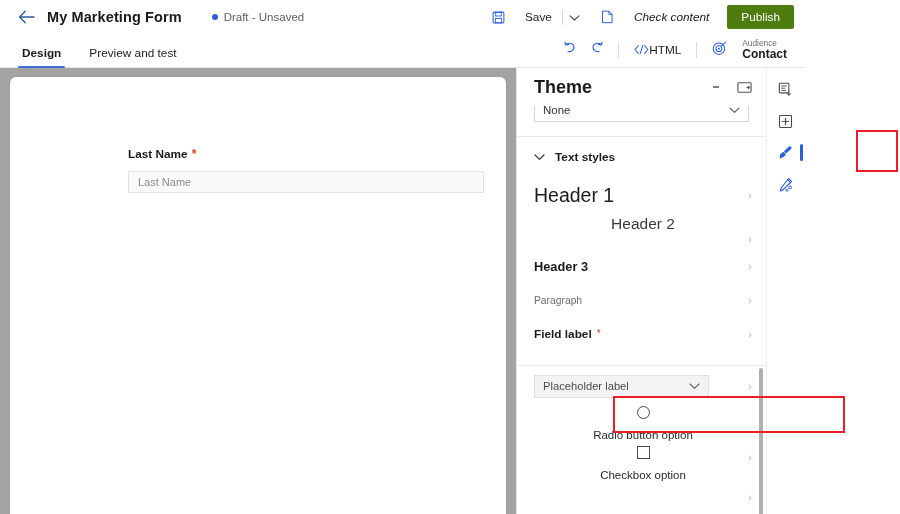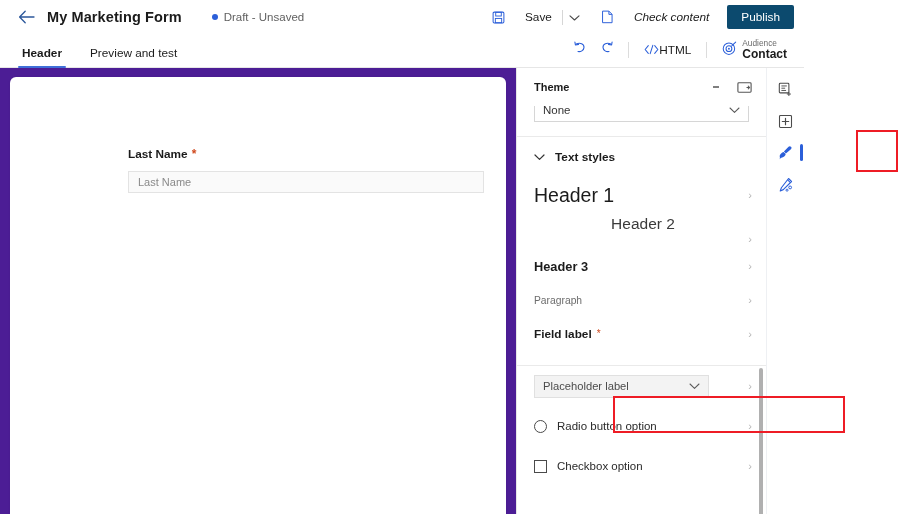--- a/index.html
+++ b/index.html
@@ -43,21 +43,21 @@
     font-size: 11.8px; color: #1b1b1b; cursor: pointer; white-space: nowrap;
   }
   .cmd .gl { color: #2b5fd9; display: flex; align-items: center; }
   .cmd-sep { width: 1px; height: 15px; background: #d6d6d6; margin: 0 2px; }
   .caret-btn {
     width: 20px; height: 26px; display: flex; align-items: center; justify-content: center;
     color: #444; cursor: pointer; border-radius: 3px;
   }
   .publish-btn {
     margin-left: 10px; height: 24px; padding: 0 14px;
-    background: #0c4a6e; color: #ffffff; font-size: 11.8px;
+    background: #4d7c0f; color: #ffffff; font-size: 11.8px;
     border: none; border-radius: 2px; cursor: pointer;
     display: flex; align-items: center; justify-content: center;
     font-family: "Liberation Sans", sans-serif;
   }
 
   
   .tabstrip {
     height: 34px; flex: 0 0 34px;
     display: flex; align-items: flex-end;
     background: #ffffff;
@@ -74,31 +74,31 @@
     height: 2px; background: #3f6fd8; border-radius: 1px;
   }
   .tabstrip-right { margin-left: auto; display: flex; align-items: center; gap: 2px; padding-bottom: 4px; }
   .icon-btn {
     width: 26px; height: 24px; display: flex; align-items: center; justify-content: center;
     color: #2b5fd9; cursor: pointer; border-radius: 3px;
   }
   .tb-sep { width: 1px; height: 16px; background: #dcdcdc; margin: 0 6px; }
   .html-btn { display: flex; align-items: center; height: 24px; padding: 0 7px; cursor: pointer; border-radius: 3px; }
   .html-btn .lbl { font-size: 11.8px; color: #1b1b1b; }
-  .audience-btn { display: flex; align-items: center; gap: 5px; height: 26px; padding: 0 7px; cursor: pointer; border-radius: 3px; }
+  .audience-btn { display: flex; align-items: center; gap: 15px; height: 26px; padding: 0 7px; cursor: pointer; border-radius: 3px; }
   .audience-lines { display: flex; flex-direction: column; line-height: 1.08; }
   .audience-lines .l1 { font-size: 8.3px; color: #6a6a6a; }
   .audience-lines .l2 { font-size: 12px; color: #1b1b1b; font-weight: bold; }
 
   
   .body { flex: 1 1 auto; display: flex; min-height: 0; }
 
   
   .canvas {
-    flex: 1 1 auto; background: #4c1d95; position: relative; overflow: hidden;
+    flex: 1 1 auto; background: #a3a3a3; position: relative; overflow: hidden;
     padding: 9px 10px 0 10px;
   }
   .form-card {
     background: #ffffff; border-radius: 6px 6px 0 0; height: 100%;
     box-shadow: 0 0 2px rgba(0,0,0,.10);
     padding: 70px 0 0 0;
   }
   .field-block { padding-left: 118px; }
   .field-label {
     font-size: 11.8px; font-weight: bold; color: #1b1b1b; margin-bottom: 10px;
@@ -115,21 +115,21 @@
   
   .panel {
     flex: 0 0 250px; background: #ffffff; position: relative;
     border-left: 1px solid #e6e6e6;
     display: flex; flex-direction: column; min-height: 0;
   }
   .panel-head {
     flex: 0 0 38px; display: flex; align-items: center;
     padding: 0 12px 0 17px; background: #ffffff; position: relative; z-index: 3;
   }
-  .panel-title { font-size: 11px; font-weight: bold; color: #1b1b1b; }
+  .panel-title { font-size: 18px; font-weight: bold; color: #1b1b1b; }
   .panel-head-actions { margin-left: auto; display: flex; align-items: center; gap: 10px; }
   .ellipsis-btn { width: 16px; height: 22px; display: flex; align-items: center; justify-content: center; cursor: pointer; }
   .ellipsis-btn span { display: block; width: 2px; height: 2px; background: #555; border-radius: 50%; margin: 1.3px 0; }
   .pin-btn { width: 20px; height: 20px; display: flex; align-items: center; justify-content: center; cursor: pointer; color: #555; }
 
   .panel-scroll {
     flex: 1 1 auto; overflow: hidden; position: relative; min-height: 0;
   }
   .panel-inner { padding-bottom: 8px; }
 
@@ -173,21 +173,21 @@
   }
   .ph-select {
     flex: 1 1 auto; max-width: 175px; height: 23px;
     background: #f3f3f3; border: 1px solid #e0e0e0;
     display: flex; align-items: center; padding: 0 8px;
     font-size: 11.2px; color: #4c4c4c;
   }
   .ph-select .chev { margin-left: auto; color: #555; }
   .input-row .chev-right { margin-left: auto; color: #b5b5b5; font-size: 11px; }
 
-  .opt-row { display: flex; align-items: center; gap: 10px; padding: 0 14px 0 17px; height: 40px; cursor: pointer; }
+  .opt-row { display: flex; align-items: center; gap: 10px; padding: 0 14px 0 17px; height: 40px; cursor: pointer; flex-direction: column; }
   .opt-radio { width: 13px; height: 13px; border: 1.4px solid #4a4a4a; border-radius: 50%; flex: 0 0 13px; }
   .opt-check { width: 13px; height: 13px; border: 1.4px solid #4a4a4a; flex: 0 0 13px; }
   .opt-label { font-size: 11.5px; color: #2b2b2b; }
   .opt-row .chev-right { margin-left: auto; color: #b5b5b5; font-size: 11px; }
 
   
   .panel-sb {
     position: absolute; right: 3px; top: 262px; width: 4px; height: 190px;
     background: #b0b0b0; border-radius: 2px;
   }
@@ -264,21 +264,21 @@
           </svg>
         </span>
         <span>Check content</span>
       </div>
 
       <button class="publish-btn">Publish</button>
     </div>
   </div>
 
   <div class="tabstrip">
-    <div class="tab active">Header</div>
+    <div class="tab active">Design</div>
     <div class="tab">Preview and test</div>
 
     <div class="tabstrip-right">
       <div class="icon-btn">
         <span>
           <svg width="15" height="14" viewBox="0 0 16 15" fill="none">
             <path d="M4.4 3.3 C8.5 1.2 13.2 3 12.8 7.1 C12.5 10.2 9.3 11.8 6.4 11.3" stroke="#2b5fd9" stroke-width="1.15" stroke-linecap="round"></path>
             <path d="M3.1 1.2 L3.6 4.3 L7 3.6" stroke="#2b5fd9" stroke-width="1.15" stroke-linecap="round" stroke-linejoin="round"></path>
           </svg>
         </span>

